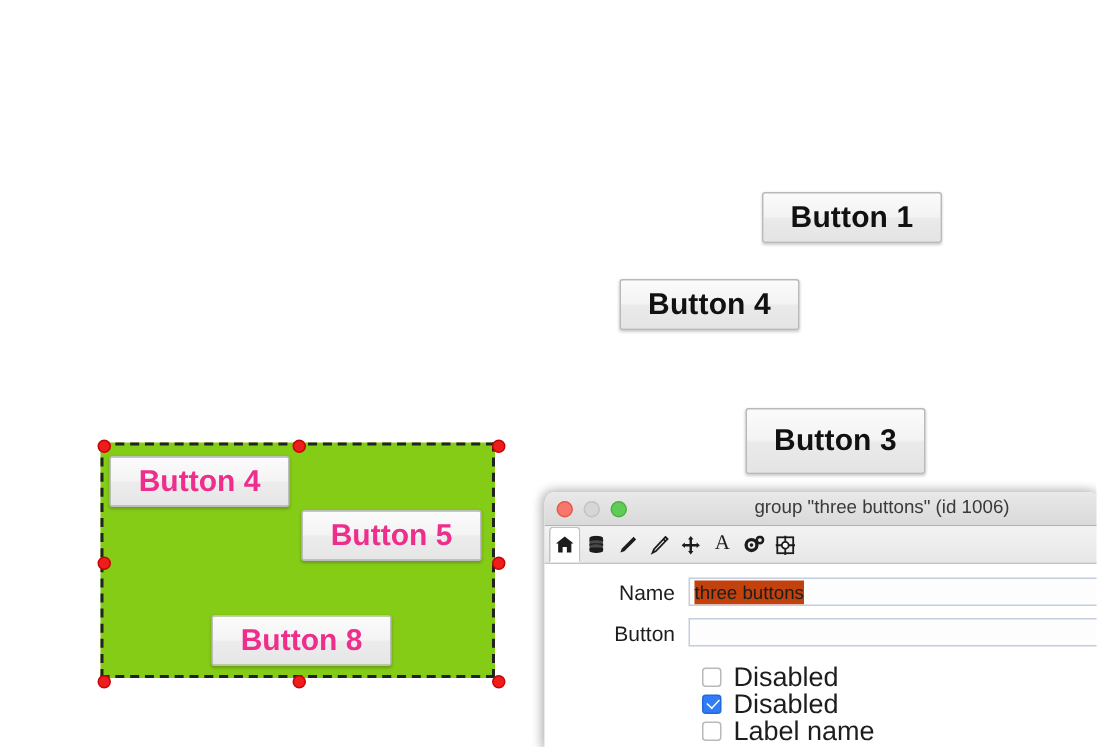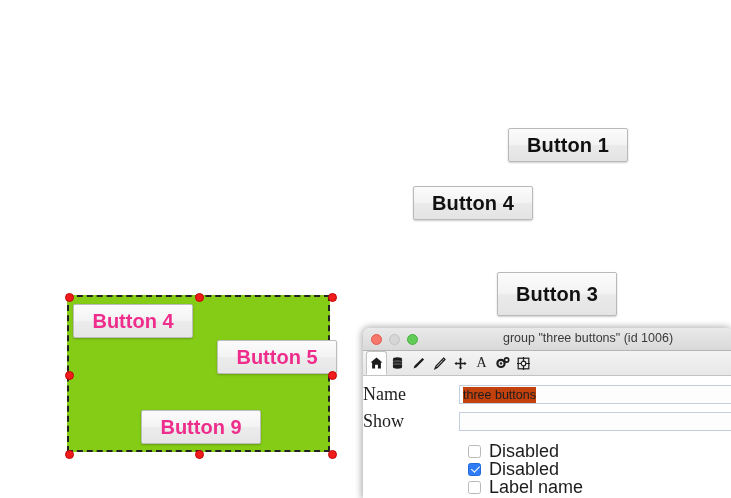--- a/index.html
+++ b/index.html
@@ -169,27 +169,26 @@
   }
 
   .field-row {
     display: flex;
     align-items: center;
     height: 21px;
     margin-bottom: 6px;
   }
   .field-label {
     width: 96px;
-    text-align: left;
+    text-align: right;
     padding-right: 9px;
-    font-size: 18px;
+    font-size: 14px;
     color: #1d1d1d;
     box-sizing: border-box;
     white-space: nowrap;
-    font-family: Liberation Serif, serif;
   }
   .field-input {
     flex: 1;
     height: 19px;
     box-sizing: border-box;
     border: 1px solid #c3cede;
     background: #fdfdfd;
     font-size: 12.5px;
     color: #1d1d1d;
     display: flex;
@@ -246,22 +245,22 @@
 <body>
 
 <div id="canvas">
 
   <div class="stack-btn" style="left: 508px; top: 128px; width: 120px; height: 34px;">Button 1</div>
   <div class="stack-btn" style="left: 413px; top: 186px; width: 120px; height: 34px;">Button 4</div>
   <div class="stack-btn" style="left: 497px; top: 256px; width: 120px; height: 44px; margin-top: 16px;">Button 3</div>
 
   <div id="group-rect" style="left: 67px; top: 295px; width: 263px; height: 157px; background: #84cc16; border-color: rgb(34, 34, 34);">
     <div class="grp-btn" style="left: 4px; top: 7px; width: 120px; height: 34px; color: rgb(238, 45, 140);">Button 4</div>
-    <div class="grp-btn" style="left: 148px; top: 43px; width: 120px; height: 34px; color: rgb(238, 45, 140);">Button 5</div>
-    <div class="grp-btn" style="left: 72px; top: 113px; width: 120px; height: 34px; color: rgb(238, 45, 140);">Button 9</div>
+    <div class="grp-btn" style="left: 132px; top: 43px; width: 120px; height: 34px; color: rgb(238, 45, 140);">Button 5</div>
+    <div class="grp-btn" style="left: 72px; top: 113px; width: 120px; height: 34px; color: rgb(238, 45, 140);">Button 8</div>
     <div id="handles">
         <div class="handle" style="left: 0px; top: 0px; background: rgb(240, 28, 28);"></div>
         <div class="handle" style="left: 130px; top: 0px; background: rgb(240, 28, 28);"></div>
         <div class="handle" style="left: 263px; top: 0px; background: rgb(240, 28, 28);"></div>
         <div class="handle" style="left: 0px; top: 78px; background: rgb(240, 28, 28);"></div>
         <div class="handle" style="left: 263px; top: 78px; background: rgb(240, 28, 28);"></div>
         <div class="handle" style="left: 0px; top: 157px; background: rgb(240, 28, 28);"></div>
         <div class="handle" style="left: 130px; top: 157px; background: rgb(240, 28, 28);"></div>
         <div class="handle" style="left: 263px; top: 157px; background: rgb(240, 28, 28);"></div>
       </div>
@@ -329,21 +328,21 @@
     </div>
 
     <div id="form">
       <div class="field-row">
         <div class="field-label">Name</div>
         <div class="field-input">
           <span class="sel-text">three buttons</span>
         </div>
       </div>
       <div class="field-row">
-        <div class="field-label">Show</div>
+        <div class="field-label">Button</div>
         <div class="field-input">
           <span></span>
         </div>
       </div>
 
       <div style="height:4px;"></div>
 
       <div class="check-row">
         <span class="cbox"></span>
         <span class="check-label">Disabled</span>

